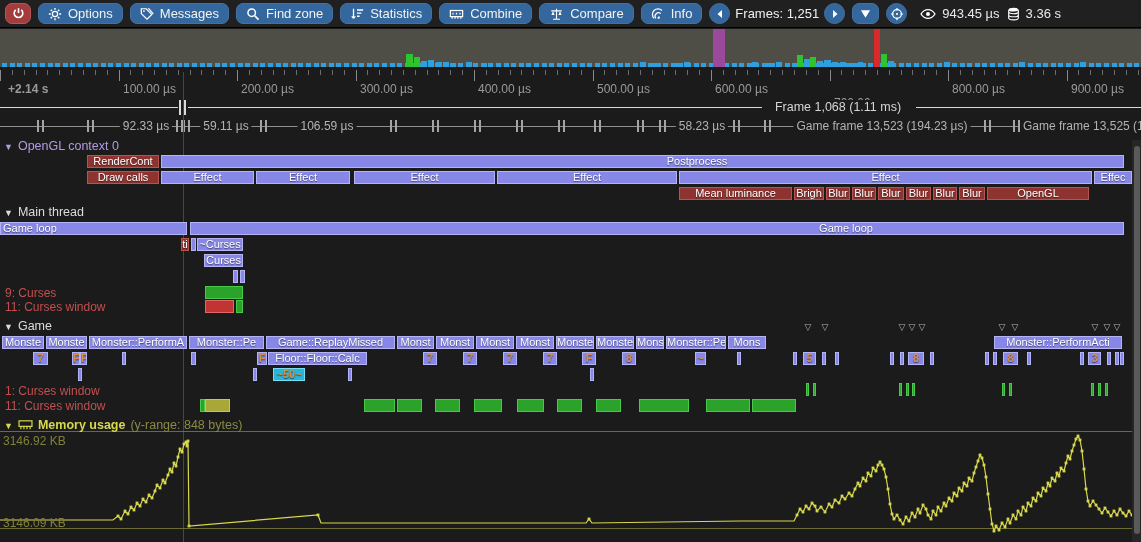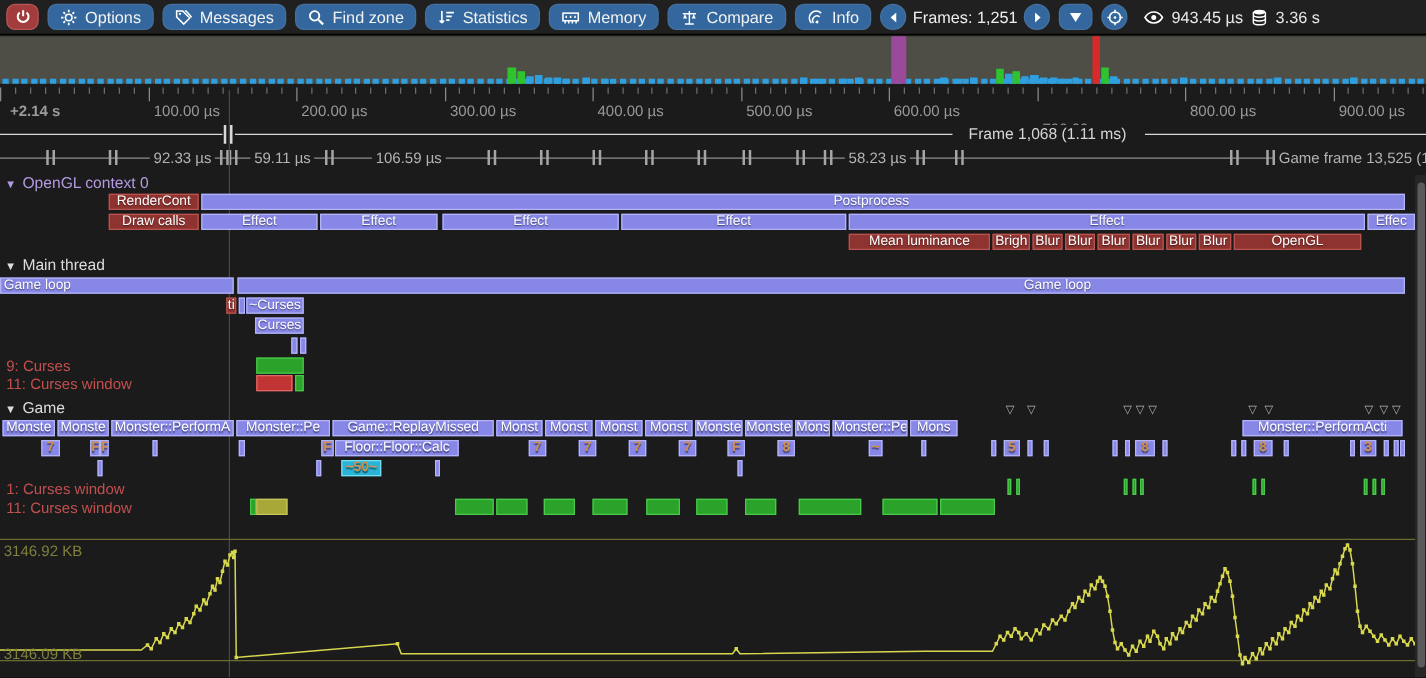--- a/index.html
+++ b/index.html
@@ -115,21 +115,21 @@
         <path d="M8 3.5h7M8 7h5M8 10.5h3" stroke="#fff" stroke-width="1.6"></path>
       </svg>
       <span>Statistics</span>
     </div>
     <div class="tbtn">
       <svg width="15" height="14" viewBox="0 0 16 16">
         <rect x="1" y="4" width="14" height="7" fill="none" stroke="#fff" stroke-width="1.4"></rect>
         <path d="M3 11v2.5M6.3 11v2.5M9.6 11v2.5M13 11v2.5" stroke="#fff" stroke-width="1.4"></path>
         <path d="M4 6.5v2M8 6.5v2M12 6.5v2" stroke="#fff" stroke-width="1.4"></path>
       </svg>
-      <span>Memory</span>
+      <span>Combine</span>
     </div>
     <div class="tbtn">
       <svg width="15" height="14" viewBox="0 0 16 16">
         <path d="M8 2v12M4 14h8M2 4.5h12" stroke="#fff" stroke-width="1.3" fill="none"></path>
         <path d="M4 4.5L2.2 9h3.6zM12 4.5L10.2 9h3.6z" fill="#fff"></path>
       </svg>
       <span>Compare</span>
     </div>
     <div class="tbtn">
       <svg width="14" height="14" viewBox="0 0 16 16">
@@ -516,38 +516,48 @@
       <div class="sftick" style="left: 764px;"></div>
       <div class="sftick" style="left: 769px;"></div>
       <div class="sftick" style="left: 984px;"></div>
       <div class="sftick" style="left: 989px;"></div>
       <div class="sftick" style="left: 1013px;"></div>
       <div class="sftick" style="left: 1018px;"></div>
       <div class="sflabel" style="left: 146px; transform: translateX(-50%);">92.33 µs</div>
       <div class="sflabel" style="left: 226px; transform: translateX(-50%);">59.11 µs</div>
       <div class="sflabel" style="left: 327px; transform: translateX(-50%);">106.59 µs</div>
       <div class="sflabel" style="left: 702px; transform: translateX(-50%);">58.23 µs</div>
+      <div class="sflabel" style="left: 882px; transform: translateX(-50%);">Game frame 13,523 (194.23 µs)</div>
       <div class="sflabel" style="left: 1020px;">Game frame 13,525 (1</div>
     </div>
 
   <div id="vline"></div>
 
   <div class="sec-h purple" style="left:4px;top:139px">
     <span class="tri"></span>
     <span>OpenGL context 0</span>
   </div>
   <div class="sec-h" style="left:4px;top:205px">
     <span class="tri"></span>
     <span>Main thread</span>
   </div>
   <div class="sec-h" style="left:4px;top:319px">
     <span class="tri"></span>
     <span>Game</span>
   </div>
 
+  <div id="mem-header">
+    <span class="tri"></span>
+    <svg width="15" height="12" viewBox="0 0 16 13">
+      <rect x="1" y="2" width="14" height="6" fill="none" stroke="#d8d84e" stroke-width="1.3"></rect>
+      <path d="M3 8v3M6.3 8v3M9.6 8v3M13 8v3" stroke="#d8d84e" stroke-width="1.3"></path>
+    </svg>
+    <span style="font-weight:bold">Memory usage</span>
+    <span id="mem-note">(y-range: 848 bytes)</span>
+  </div>
   <span class="memlabel" style="left:3px;top:434px">3146.92 KB</span>
   <span class="memlabel" style="left:3px;top:516px">3146.09 KB</span>
   <svg id="memsvg" width="1141" height="542">
       <line x1="0" x2="1141" y1="431.5" y2="431.5" stroke="#6b6b33" stroke-width="1"></line>
       <line x1="0" x2="1141" y1="528.5" y2="528.5" stroke="#6b6b33" stroke-width="1"></line>
       <polyline points="0,520 113,520 118,516 121,519 125,511 128,514 131,507 134,510 137,503 140,506 143,499 146,502 149,495 152,498 155,491 157,485 160,488 163,480 165,483 168,475 170,469 172,472 174,463 176,466 178,457 180,449 182,452 184,444 186,442 187,446 188,441 189,526 318,515 321,523 586,523 589,519 592,523 740,521 794,521 797,515 800,509 803,512 806,506 809,509 812,503 815,506 817,511 821,507 825,512 829,504 832,507 835,500 839,503 842,496 845,499 849,493 852,496 855,489 858,483 860,486 863,478 866,481 868,473 871,476 873,468 876,471 878,465 880,462 882,465 884,469 886,477 888,489 890,504 892,514 894,519 897,515 900,520 903,524 906,517 909,521 912,513 915,517 918,509 920,513 923,505 926,509 928,515 931,519 933,511 936,515 938,507 941,511 944,503 946,506 949,498 952,501 954,493 957,496 959,488 962,491 964,483 967,486 969,478 972,481 974,473 976,467 978,461 980,455 982,458 984,465 986,477 988,494 990,509 992,524 994,531 996,526 999,530 1002,523 1005,527 1008,519 1010,523 1013,515 1016,519 1018,511 1021,515 1023,507 1026,511 1028,503 1031,506 1033,498 1036,501 1038,493 1041,496 1043,488 1046,491 1048,483 1050,486 1052,478 1055,481 1057,473 1059,476 1061,468 1064,471 1066,463 1068,456 1070,459 1072,451 1074,445 1076,439 1078,436 1080,440 1082,451 1084,469 1086,489 1088,501 1090,506 1093,501 1096,505 1099,509 1102,513 1105,508 1108,512 1111,516 1114,511 1117,515 1120,509 1123,513 1126,516 1129,511 1132,515 1135,512 1138,515 1141,514" fill="none" stroke="#d8d84e" stroke-width="1.2"></polyline>
       <rect x="116.6" y="514.6" width="2.8" height="2.8" fill="#d8d84e"></rect>
       <rect x="119.6" y="517.6" width="2.8" height="2.8" fill="#d8d84e"></rect>
       <rect x="123.6" y="509.6" width="2.8" height="2.8" fill="#d8d84e"></rect>
       <rect x="126.6" y="512.6" width="2.8" height="2.8" fill="#d8d84e"></rect>

